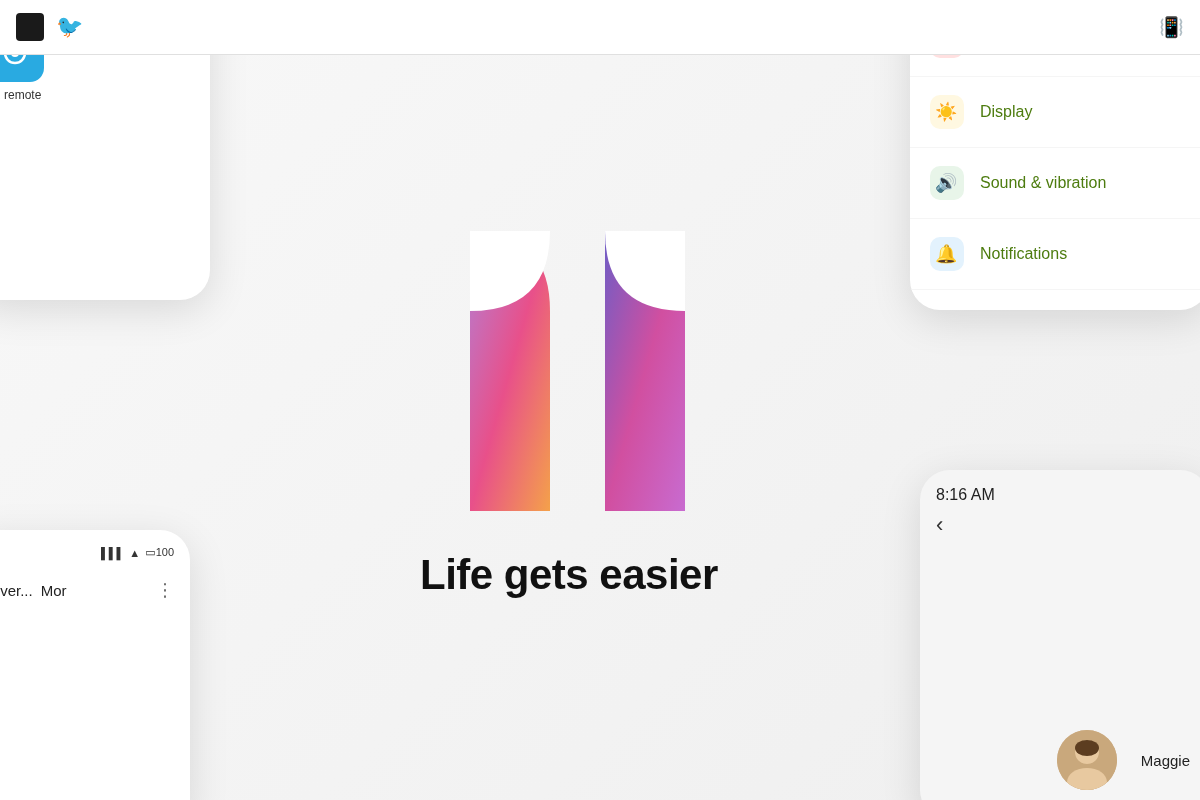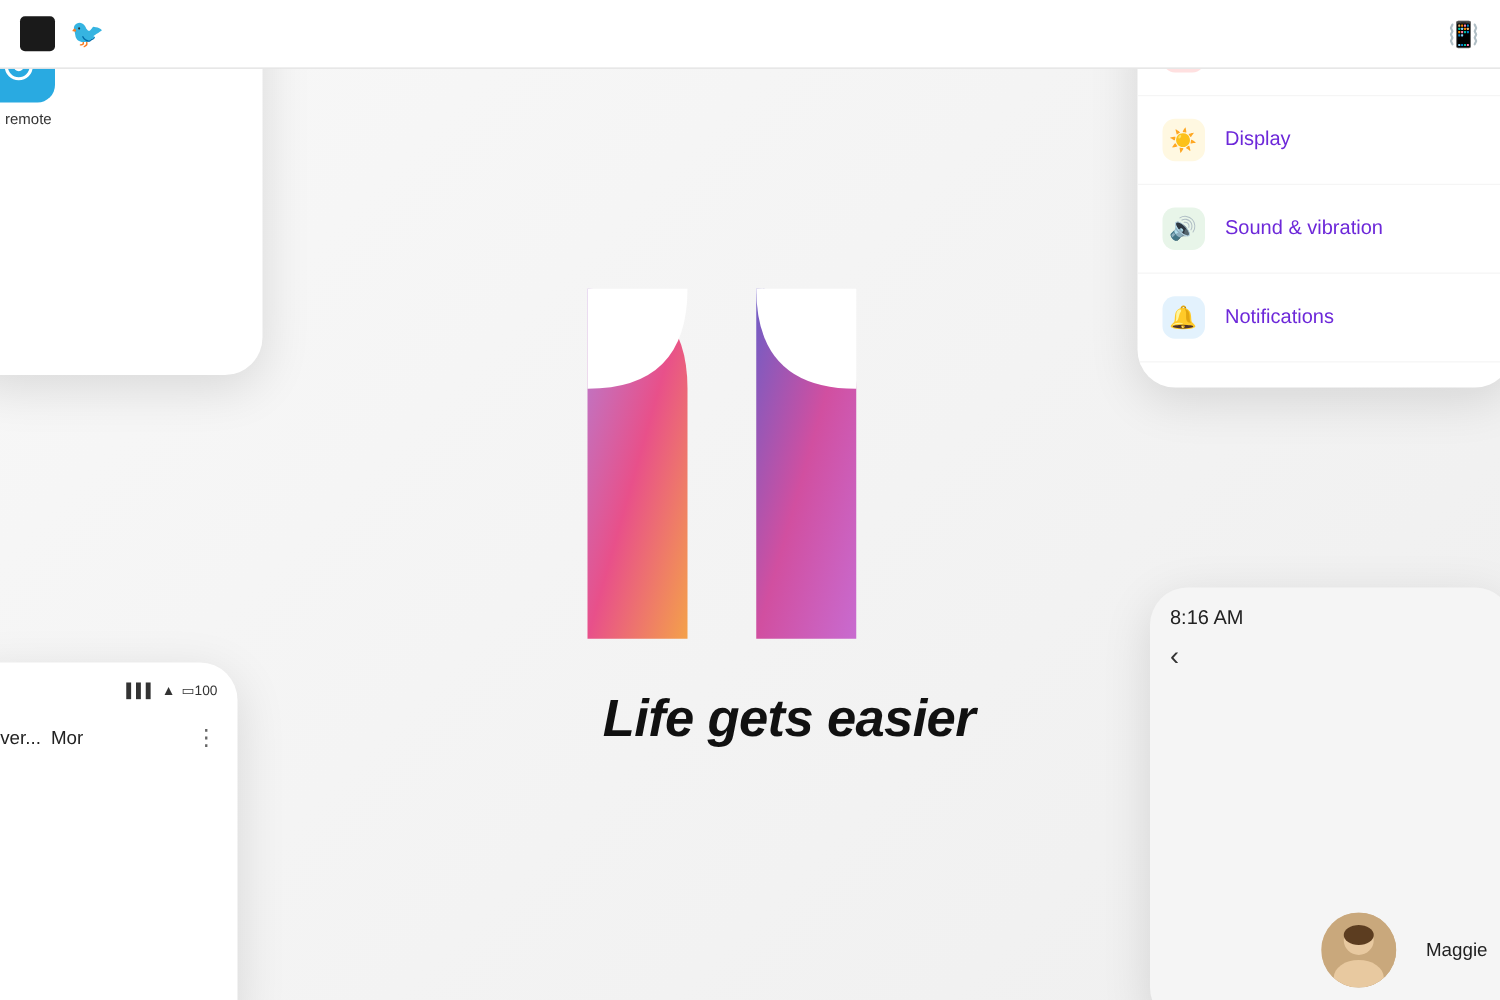--- a/index.html
+++ b/index.html
@@ -55,23 +55,22 @@
     }
 
     
     .center-content {
       position: absolute;
       top: 50%;
       left: 50%;
       transform: translate(-50%, -50%);
       display: flex;
       flex-direction: column;
-      align-items: flex-end;
+      align-items: flex-start;
       z-index: 5;
-      font-style: italic;
     }
 
     .tagline {
       font-size: 42px;
       font-weight: 800;
       color: #111;
       margin-top: 10px;
       text-align: center;
       letter-spacing: -0.5px;
     }
@@ -175,21 +174,21 @@
       flex-shrink: 0;
     }
 
     .settings-icon-red { background: #ffe0e0; color: #e53935; }
     .settings-icon-yellow { background: #fff8e1; color: #f9a825; }
     .settings-icon-green { background: #e8f5e9; color: #43a047; }
     .settings-icon-blue { background: #e3f2fd; color: #1e88e5; }
 
     .settings-label {
       font-size: 16px;
-      color: #6d28d9;
+      color: #4d7c0f;
     }
 
     
     .phone-bottom-left {
       position: absolute;
       bottom: -30px;
       left: -40px;
       width: 230px;
       height: 300px;
       background: white;

